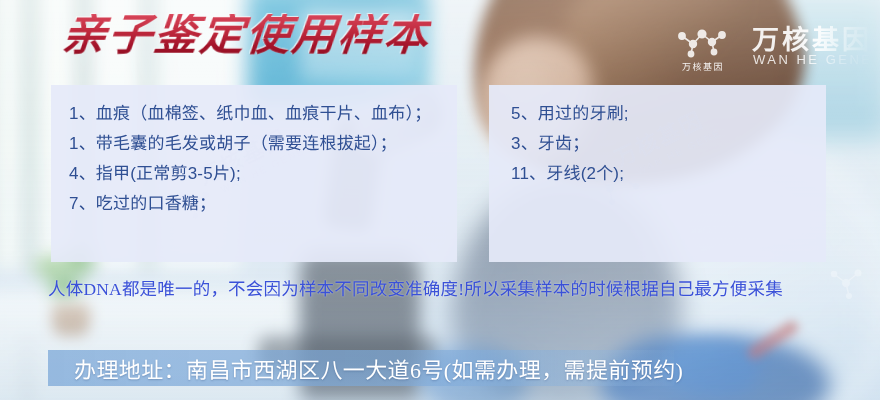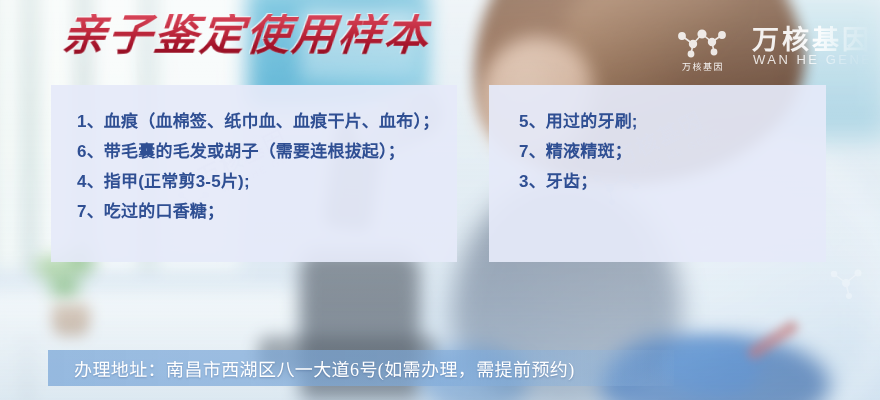--- a/index.html
+++ b/index.html
@@ -431,25 +431,24 @@
   }
   .panel-right {
     left: 489px;
     top: 85px;
     width: 337px;
     height: 177px;
     padding-left: 22px;
   }
   .panel ul {
     list-style: none;
-    margin: 8px;
+    margin: 0;
     padding: 0;
     position: relative;
     z-index: 2;
-    font-weight: bold;
   }
   .panel li {
     font-family: "Liberation Sans", "DejaVu Sans", sans-serif;
     font-size: 17px;
     line-height: 30px;
     color: #2f4f93;
     white-space: nowrap;
     letter-spacing: 0.2px;
   }
 
@@ -479,21 +478,21 @@
       rgba(126,170,218,0.68) 55%,
       rgba(140,180,222,0.45) 86%,
       rgba(150,188,226,0.08) 100%);
     display: flex;
     align-items: center;
     padding-left: 26px;
     box-sizing: border-box;
   }
   .addr-text {
     font-family: "Liberation Serif", "DejaVu Serif", serif;
-    font-size: 18px;
+    font-size: 22px;
     color: #ffffff;
     letter-spacing: 0.4px;
     white-space: nowrap;
     text-shadow: 0 1px 2px rgba(40,70,120,0.35);
   }
 </style>
 </head>
 <body>
 
 <div class="poster">
@@ -590,34 +589,35 @@
       <circle cx="4" cy="10" r="2.5"></circle>
       <circle cx="16" cy="19" r="3.2"></circle>
       <circle cx="28" cy="9" r="2.8"></circle>
       <circle cx="19" cy="32" r="2.3"></circle>
     </g>
   </svg>
 
   <div class="panel panel-left">
     <ul>
       <li>1、血痕（血棉签、纸巾血、血痕干片、血布）；</li>
-      <li>6、带毛囊的毛发或胡子（需要连根拔起）；</li>
+      <li>1、带毛囊的毛发或胡子（需要连根拔起）；</li>
       <li>4、指甲(正常剪3-5片);</li>
       <li>7、吃过的口香糖；</li>
     </ul>
   </div>
 
   <div class="panel panel-right">
     <ul>
       <li>5、用过的牙刷;</li>
-      <li>7、精液精斑；</li>
       <li>3、牙齿；</li>
+      <li>11、牙线(2个);</li>
     </ul>
   </div>
 
   <div class="para">
+    <div>人体DNA都是唯一的，不会因为样本不同改变准确度!所以采集样本的时候根据自己最方便采集</div>
   </div>
 
   <div class="addr">
     <span class="addr-text">办理地址：南昌市西湖区八一大道6号(如需办理，需提前预约)</span>
   </div>
 
 </div>
 
 </body></html>

